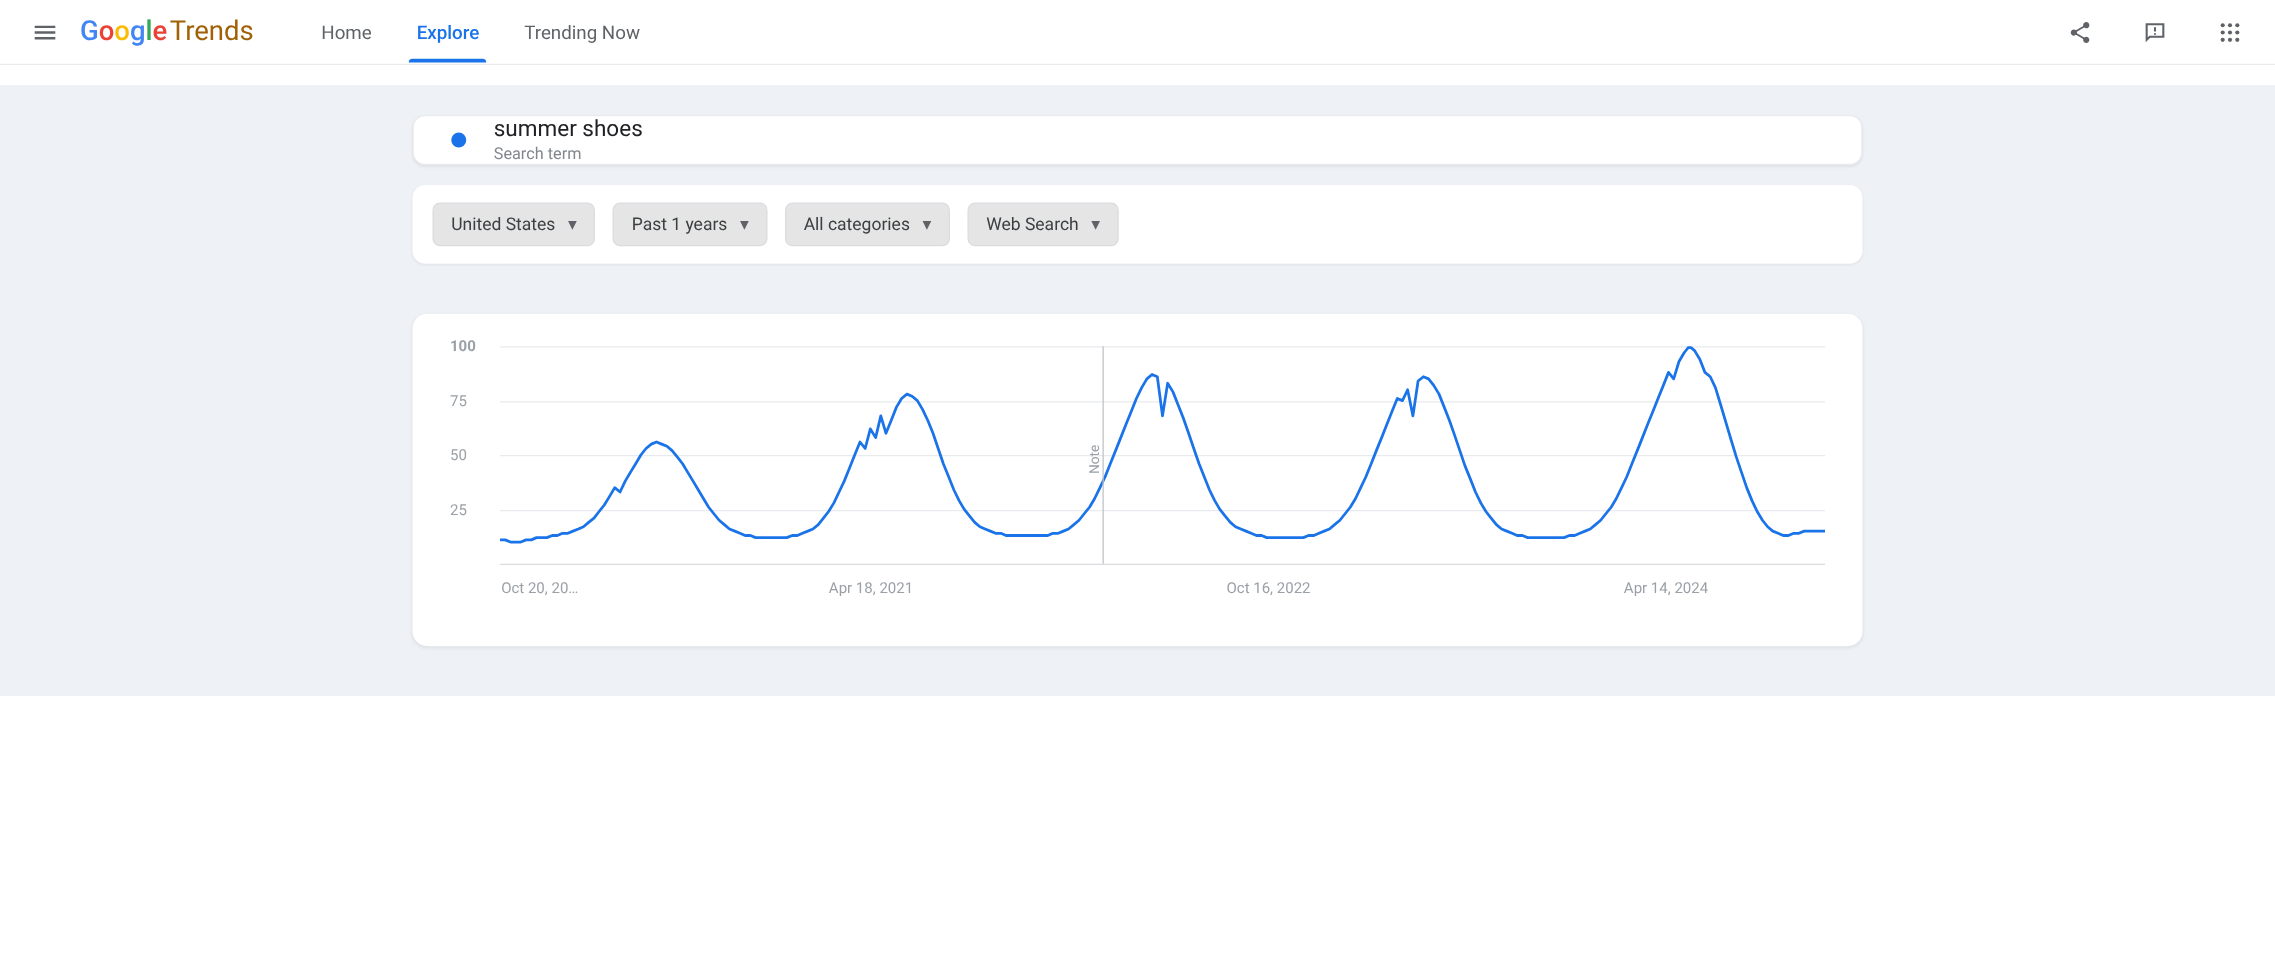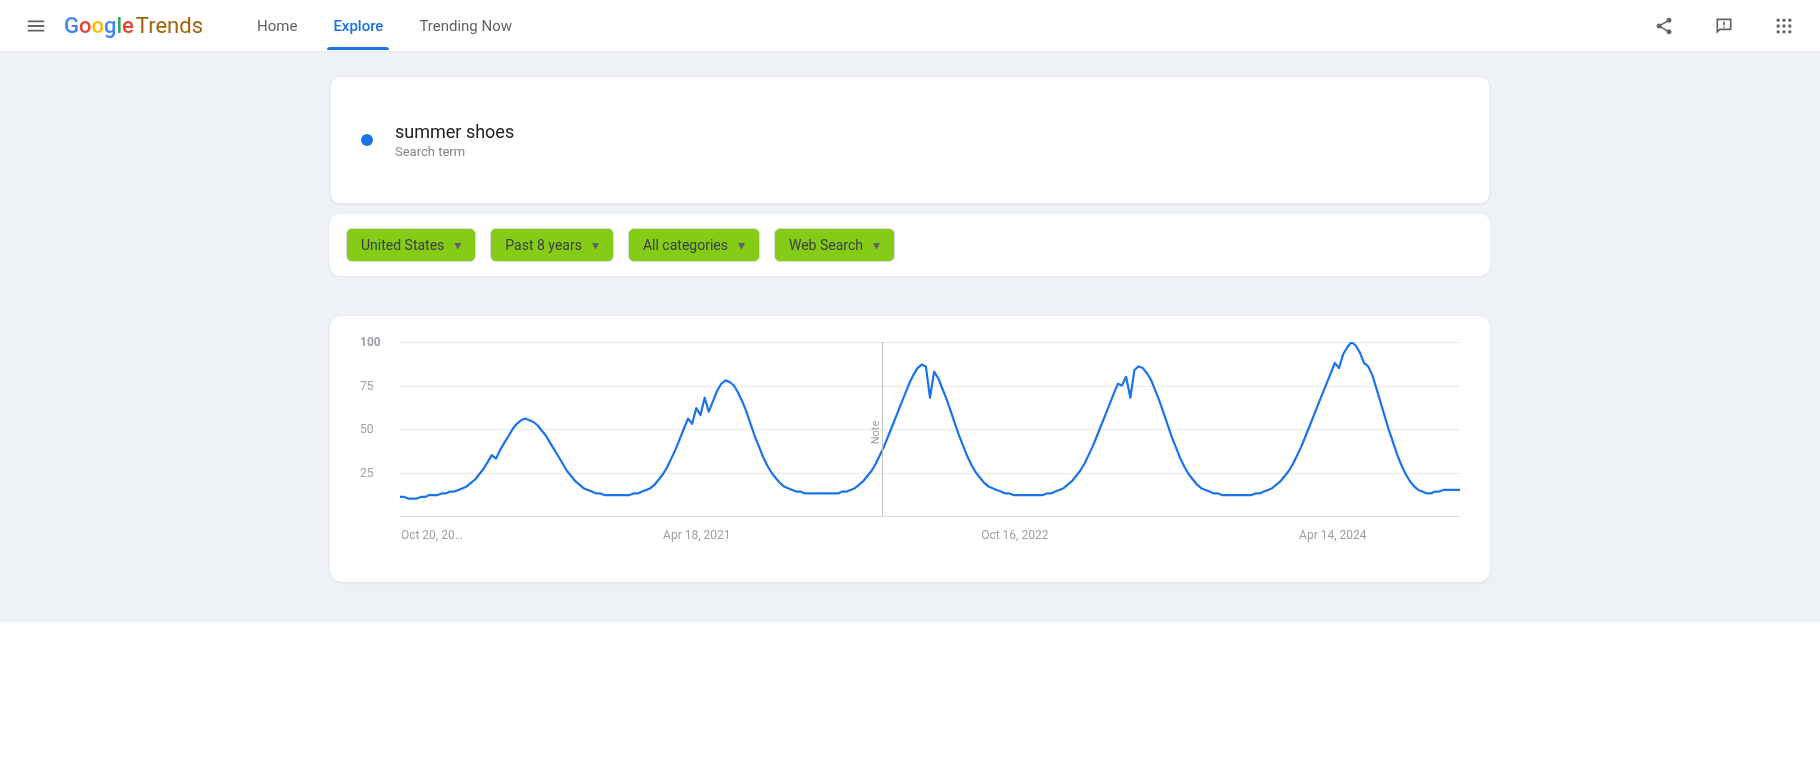--- a/index.html
+++ b/index.html
@@ -61,24 +61,25 @@
   }
   .hicon { width:40px; height:40px; display:flex; align-items:center; justify-content:center; cursor:pointer; border-radius:50%; }
 
   
   .page-bg {
     background: #eef1f6;
     padding-bottom: 40px;
   }
   .pills-wrap {
     width: 1160px;
-    margin: 0 auto;
+    margin: 16px auto;
     padding-top: 24px;
     display: flex;
     gap: 10px;
+    flex-direction: column;
   }
   .pill {
     flex: 1;
     border-radius: 10px;
     height: 128px;
     display: flex;
     align-items: center;
     padding: 0 30px;
   }
   .pill.term {
@@ -113,21 +114,21 @@
     box-shadow: 0 1px 2px rgba(60,64,67,.08);
   }
   .filter {
     border: 1px solid #dadce0;
     border-radius: 6px;
     padding: 8px 14px;
     display: flex; align-items: center; gap: 10px;
     font-size: 14px;
     color: #3c4043;
     cursor: pointer;
-    background: #84cc16;
+    background: #e5e5e5;
   }
   .filter .chev { color:#5f6368; }
 
   
   .chart-card {
     width: 1160px;
     margin: 40px auto 0;
     background: #fff;
     border-radius: 12px;
     padding: 26px 30px 40px;
@@ -262,21 +263,21 @@
       </div>
     </div>
   </div>
 
   <div class="filters-card">
     <div class="filter">
       <span>United States</span>
       <span class="chev">▾</span>
     </div>
     <div class="filter">
-      <span>Past 8 years</span>
+      <span>Past 1 years</span>
       <span class="chev">▾</span>
     </div>
     <div class="filter">
       <span>All categories</span>
       <span class="chev">▾</span>
     </div>
     <div class="filter">
       <span>Web Search</span>
       <span class="chev">▾</span>
     </div>

